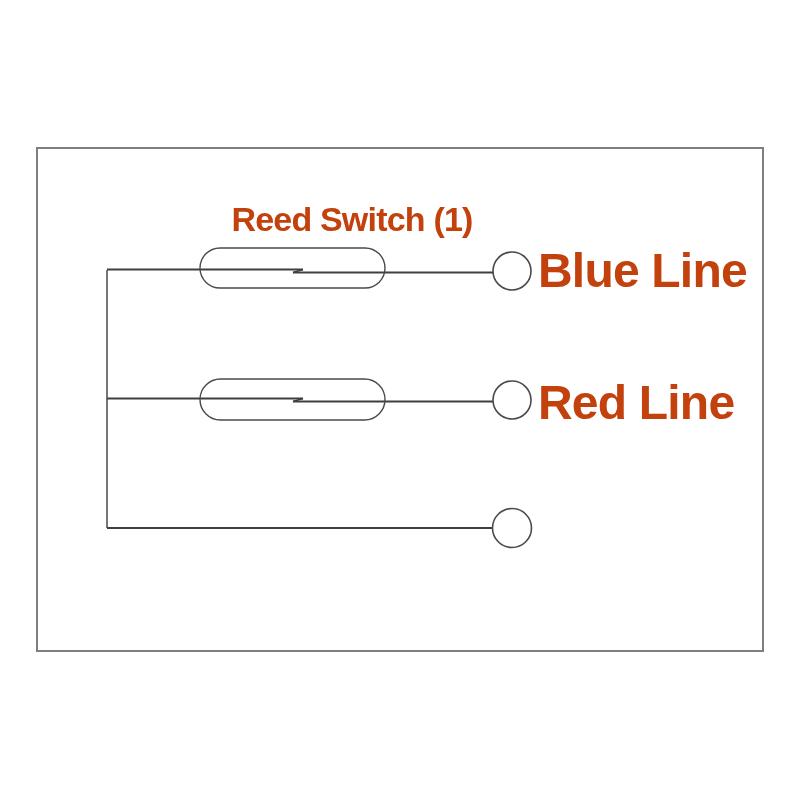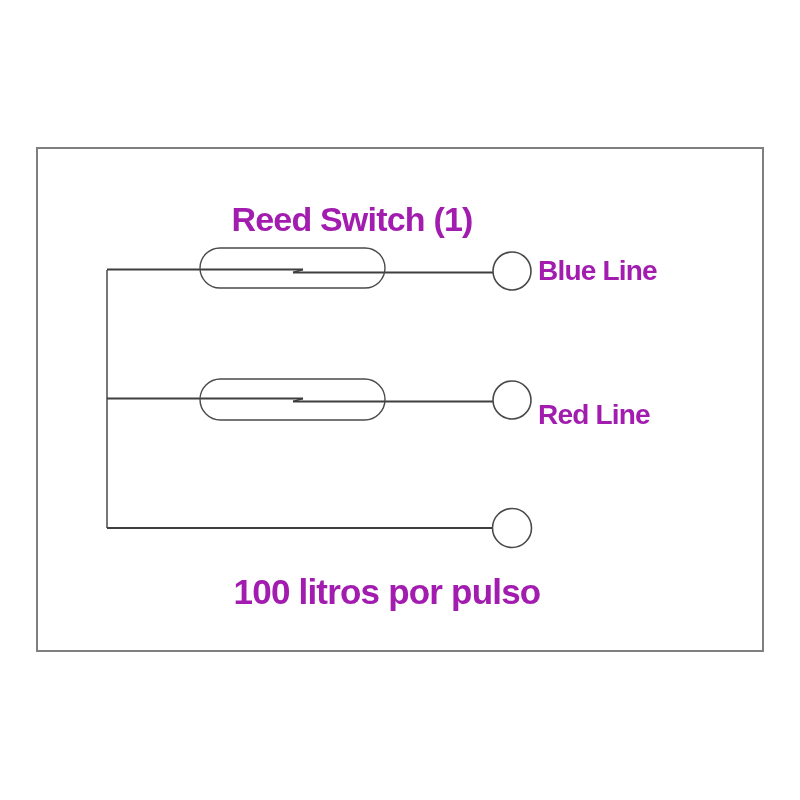--- a/index.html
+++ b/index.html
@@ -18,42 +18,42 @@
   .wires-svg {
     position: absolute;
     left: 0;
     top: 0;
     width: 800px;
     height: 800px;
   }
   .lbl {
     position: absolute;
     font-weight: 700;
-    color: #a21caf;
+    color: #c2410c;
     letter-spacing: -0.8px;
     white-space: nowrap;
   }
   .switch-label {
     left: 200px;
     width: 304px;
     height: 42px;
     line-height: 42px;
     font-size: 34px;
     text-align: center;
   }
   .switch-label.s1 { top: 198px; }
   .switch-label.s2 { top: 329px; }
   .terminal-label {
     left: 538px;
     height: 42px;
     line-height: 42px;
-    font-size: 28px;
+    font-size: 48px;
   }
   .terminal-label.t1 { top: 250px; }
-  .terminal-label.t2 { top: 394px; }
+  .terminal-label.t2 { top: 382px; }
   .terminal-label.t3 { top: 507px; }
   .caption-label {
     left: 202px;
     top: 571px;
     width: 370px;
     height: 42px;
     line-height: 42px;
     font-size: 35px;
     text-align: center;
   }
@@ -93,15 +93,14 @@
   </svg>
 
   <div class="lbl switch-label s1">Reed Switch (1)</div>
 
 
   <div class="lbl terminal-label t1">Blue Line</div>
 
   <div class="lbl terminal-label t2">Red Line</div>
 
 
-  <div class="lbl caption-label">100 litros por pulso</div>
 
 </div>
 
 </body></html>

